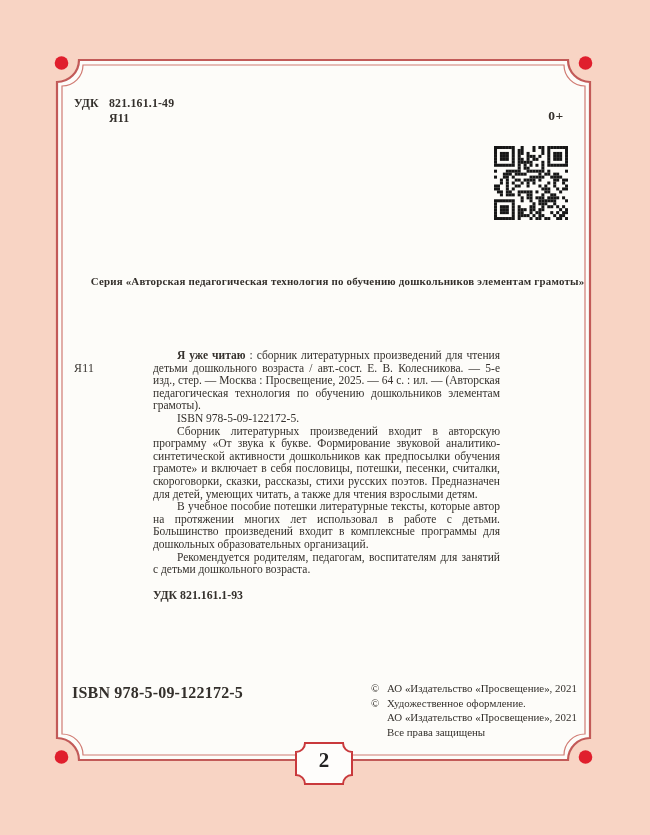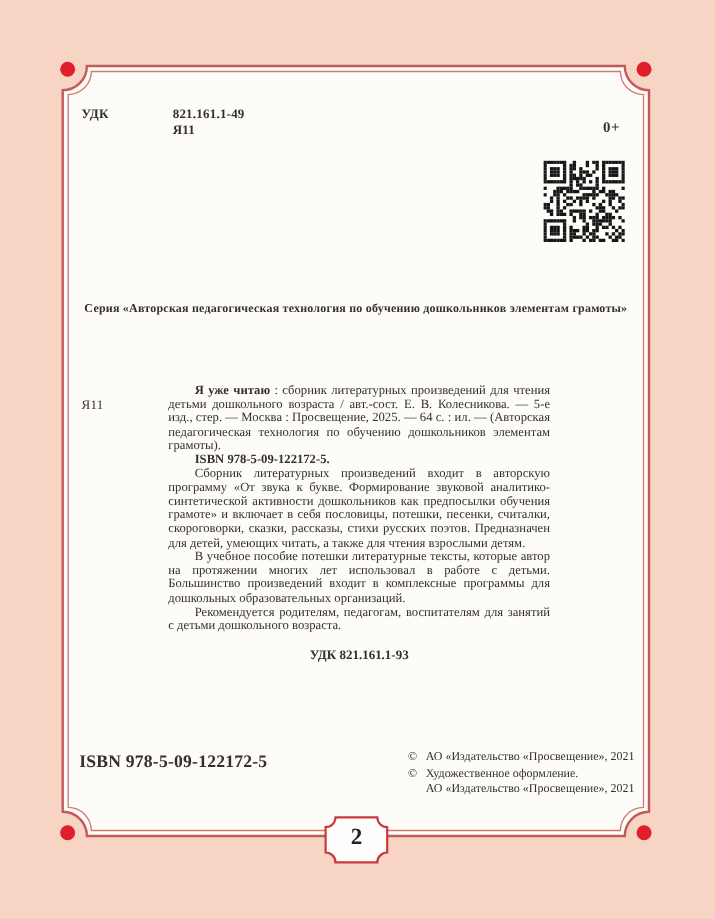--- a/index.html
+++ b/index.html
@@ -7,36 +7,36 @@
     width:650px;height:835px;
     background:#f8d4c4;
     font-family:"Liberation Serif","DejaVu Serif",serif;
     color:#34302c;
     position:relative;overflow:hidden;
   }
   .canvas{position:absolute;inset:0;}
   svg.frame{position:absolute;left:0;top:0;pointer-events:none;}
 
   .imprint{position:absolute;left:74px;top:96px;font-weight:700;font-size:11.8px;line-height:14.6px;letter-spacing:.2px;}
-  .imprint .row{display:flex;gap:48px;}
+  .imprint .row{display:flex;}
   .imprint .lbl{width:35px;}
 
   .age{position:absolute;left:532px;top:108px;width:48px;text-align:center;font-weight:700;font-size:13.5px;letter-spacing:.5px;}
 
   svg.qr{position:absolute;left:494px;top:146px;width:74px;height:74px;}
 
-  .series{position:absolute;left:57px;top:275px;width:533px;text-align:center;white-space:nowrap;font-weight:700;font-size:10.9px;letter-spacing:.2px;}
+  .series{position:absolute;left:71px;top:275px;width:533px;text-align:center;white-space:nowrap;font-weight:700;font-size:10.9px;letter-spacing:.2px;}
 
   .margin-mark{position:absolute;left:74px;top:361px;font-size:11.8px;letter-spacing:.3px;}
 
   .maincol{position:absolute;left:105px;top:349px;width:347px;font-size:11.5px;line-height:12.6px;margin-left:48px;}
   .maincol p{margin:0;text-indent:24px;text-align:justify;}
-  .maincol .isbnline{font-weight:700;}
+  .maincol .isbnline{font-weight:400;}
   .maincol .bib b{font-weight:700;}
-  .udkright{margin-top:12px;text-align:center;font-weight:700;font-size:11.8px;line-height:14.8px;}
+  .udkright{margin-top:12px;text-align:left;font-weight:700;font-size:11.8px;line-height:14.8px;}
 
   .fisbn{position:absolute;left:72px;top:684px;font-weight:700;font-size:16px;letter-spacing:.2px;}
 
   .copy{position:absolute;left:371px;top:681px;font-size:10.9px;line-height:14.6px;}
   .copy .crow{display:flex;}
   .copy .csym{width:16px;flex:none;}
 
   svg.badge{position:absolute;left:294px;top:741px;}
   .pagenum{position:absolute;left:294px;top:748px;width:60px;text-align:center;font-weight:700;font-size:21px;color:#222;}
 </style>
@@ -403,20 +403,24 @@
       <span>АО «Издательство «Просвещение», 2021</span>
     </div>
     <div class="crow">
       <span class="csym">©</span>
       <span>Художественное оформление.</span>
     </div>
     <div class="crow">
       <span class="csym"></span>
       <span>АО «Издательство «Просвещение», 2021</span>
     </div>
+    <div class="crow">
+      <span class="csym"></span>
+      <span>Все права защищены</span>
+    </div>
   </div>
 
   <svg class="badge" width="60" height="45" viewBox="0 0 60 45">
     <path d="M 11,2 H 49 A 9 9 0 0 0 58,11 V 34 A 9 9 0 0 0 49,43 H 11 A 9 9 0 0 0 2,34 V 11 A 9 9 0 0 0 11,2 Z" fill="#fefdfb" stroke="#c9393c" stroke-width="2"></path>
   </svg>
   <div class="pagenum">2</div>
 
 </div>
 
 </body></html>

